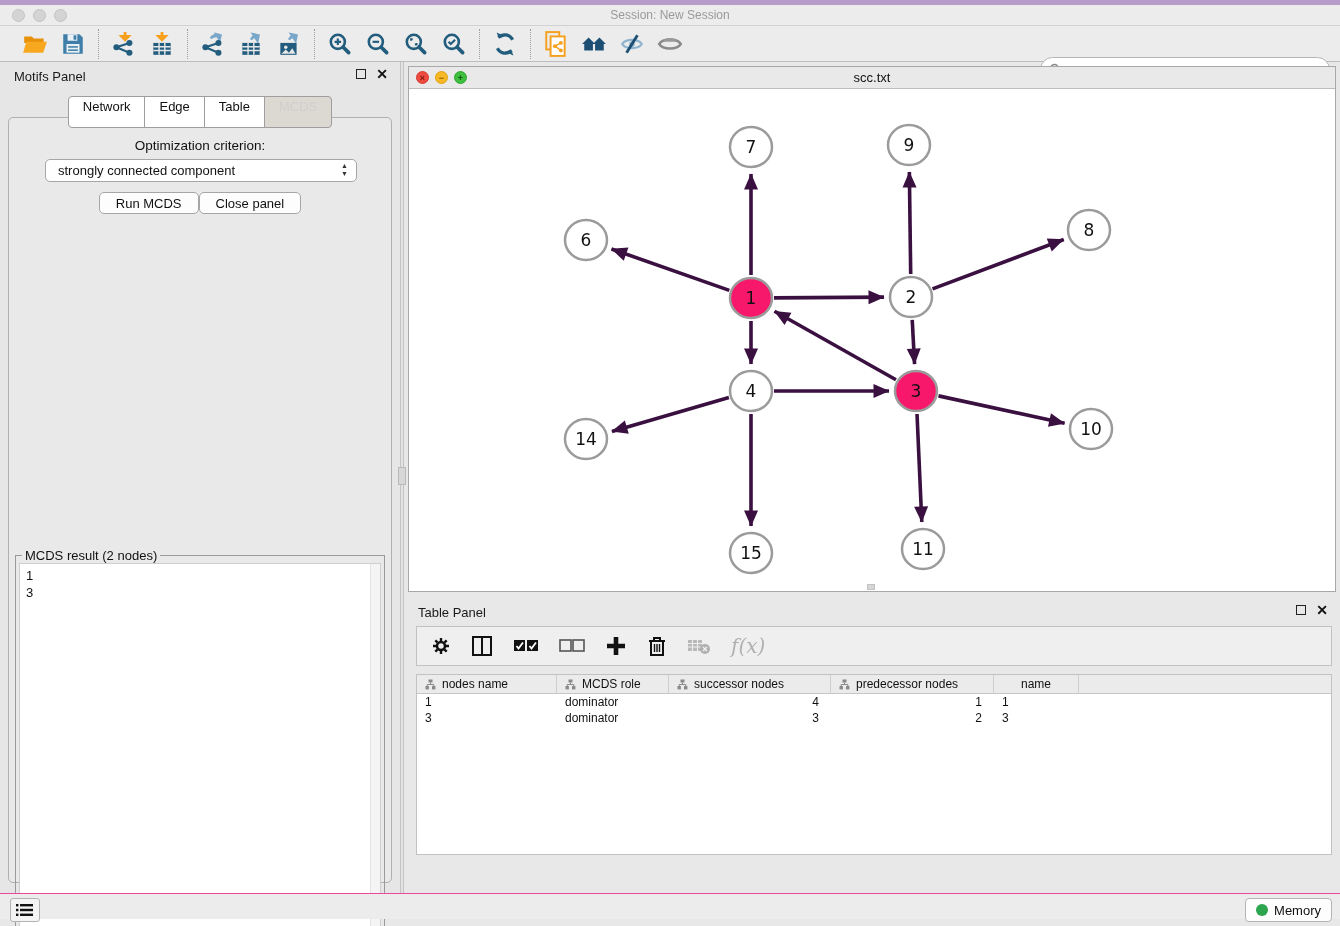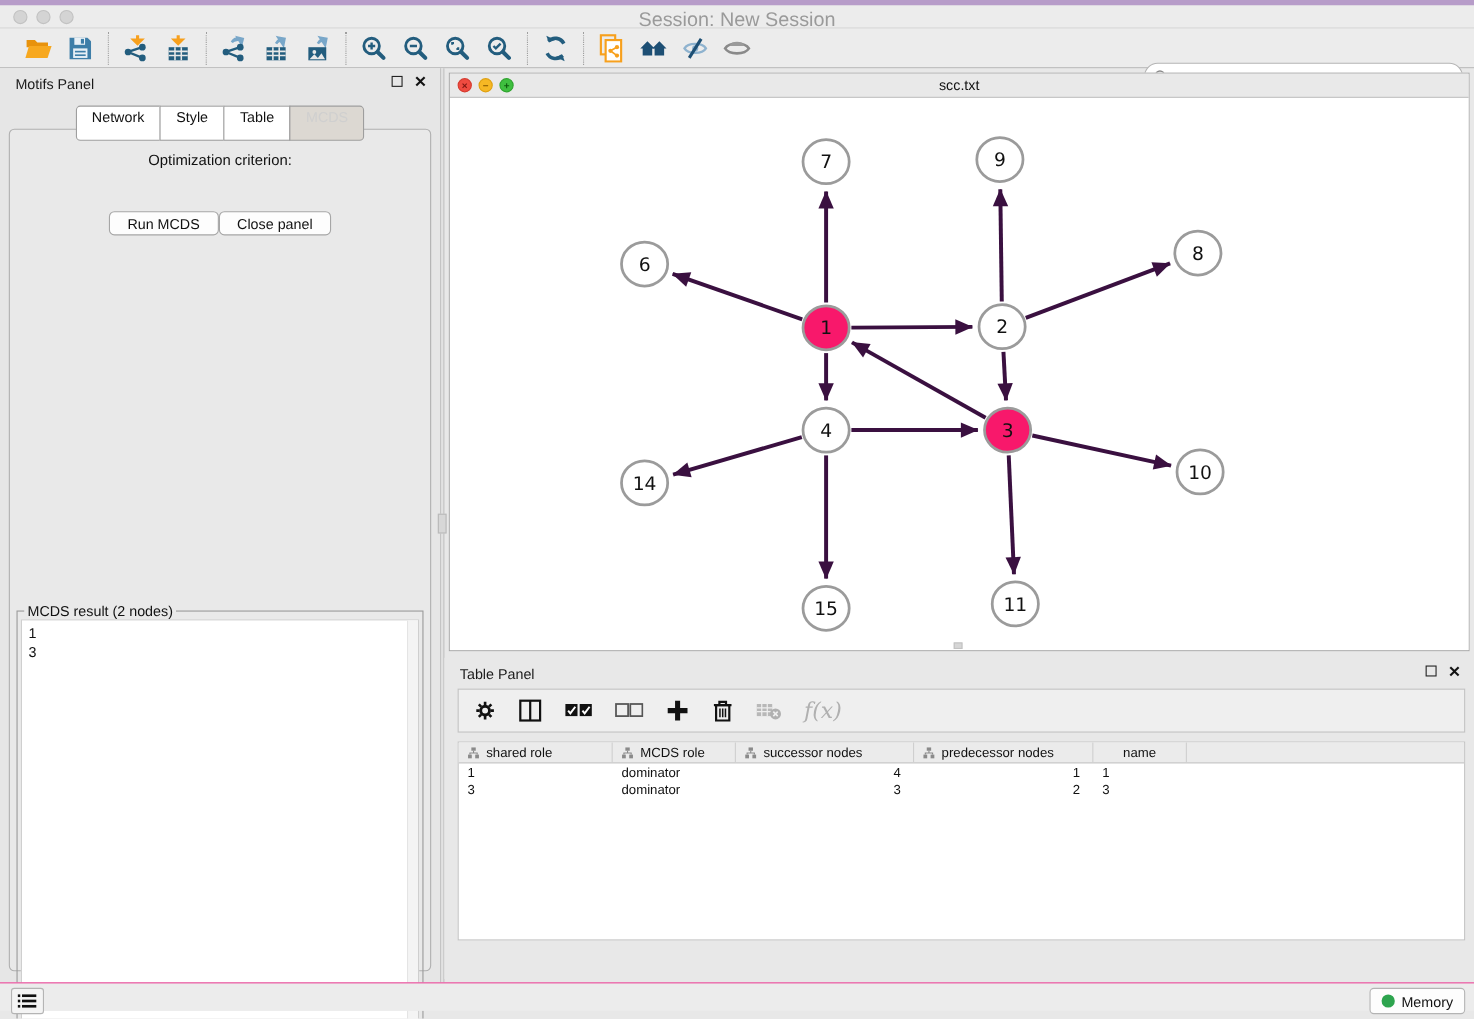--- a/index.html
+++ b/index.html
@@ -6,21 +6,21 @@
   html,body { width:1340px; height:926px; overflow:hidden;
     font-family:"Liberation Sans", sans-serif; background:#e8e8e8; position:relative; }
 
   
   .desktop-strip { position:absolute; left:0; top:0; width:1340px; height:5px; background:#b79cc9; }
   .titlebar { position:absolute; left:0; top:5px; width:1340px; height:21px; background:#ececec;
     border-bottom:1px solid #d2d2d2; }
   .traffic { position:absolute; top:4px; left:12px; display:flex; gap:8px; }
   .tl { width:13px; height:13px; border-radius:50%; background:#d4d4d4; border:1px solid #c2c2c2;
     position:relative; font-size:9px; line-height:11px; text-align:center; color:transparent; }
-  .title-text { position:absolute; width:100%; text-align:center; top:3px; font-size:18px; color:#9a9a9a; }
+  .title-text { position:absolute; width:100%; text-align:center; top:3px; font-size:12px; color:#9a9a9a; }
 
   
   .toolbar { position:absolute; left:0; top:26px; width:1340px; height:36px; background:#ececec;
     border-bottom:1px solid #bdbdbd; display:flex; align-items:center; padding-left:10px; }
   .tb-group { display:flex; align-items:center; gap:6px; padding:0 9px; }
   .tb-sep { width:1px; height:30px; border-left:1px dotted #9e9e9e; }
   .tb-btn { width:32px; height:30px; display:flex; align-items:center; justify-content:center; background:transparent; border:none; }
   .tb-btn svg { width:26px; height:26px; }
   .searchbox { position:absolute; right:10px; top:31px; width:290px; height:25px; background:#fff;
     border:1px solid #b5b5b5; border-radius:13px; display:flex; align-items:center; padding-left:8px; }
@@ -274,26 +274,30 @@
 <div class="control-panel">
   <div class="panel-header">
     <span class="panel-title">Motifs Panel</span>
     <span class="panel-hdr-icons">
       <span class="float-ic"></span>
       <span class="close-ic">✕</span>
     </span>
   </div>
   <div class="cp-tabs">
     <span class="tab">Network</span>
-    <span class="tab">Style</span>
+    <span class="tab">Edge</span>
     <span class="tab">Table</span>
     <span class="tab active">MCDS</span>
   </div>
   <div class="cp-inner">
     <div class="opt-label">Optimization criterion:</div>
+    <div class="criterion">
+      <span>strongly connected component</span>
+      <span class="spin">▲<br>▼</span>
+    </div>
     <div class="cp-buttons">
       <button class="btn">Run MCDS</button>
       <button class="btn">Close panel</button>
     </div>
     <div class="result-group">
       <span class="result-legend">MCDS result (2 nodes)</span>
       <div class="result-text">
         <div>1</div>
         <div>3</div>
         <div class="result-scroll"></div>
@@ -452,21 +456,21 @@
 
   <div class="tp-table">
     <div class="thead">
       <div class="th c0">
         <svg width="11" height="11" viewBox="0 0 11 11">
           <rect x="3.5" y="0.5" width="4" height="3" fill="#8a8a8a"></rect>
             <rect x="0.5" y="7" width="3.4" height="3.4" fill="#8a8a8a"></rect>
             <rect x="7" y="7" width="3.4" height="3.4" fill="#8a8a8a"></rect>
           <path d="M5.5 3.5v2M2.2 7V5.5h6.6V7" stroke="#8a8a8a" fill="none"></path>
         </svg>
-        <span>shared role</span>
+        <span>nodes name</span>
       </div>
       <div class="th c1">
         <svg width="11" height="11" viewBox="0 0 11 11">
           <rect x="3.5" y="0.5" width="4" height="3" fill="#8a8a8a"></rect>
             <rect x="0.5" y="7" width="3.4" height="3.4" fill="#8a8a8a"></rect>
             <rect x="7" y="7" width="3.4" height="3.4" fill="#8a8a8a"></rect>
           <path d="M5.5 3.5v2M2.2 7V5.5h6.6V7" stroke="#8a8a8a" fill="none"></path>
         </svg>
         <span>MCDS role</span>
       </div>

